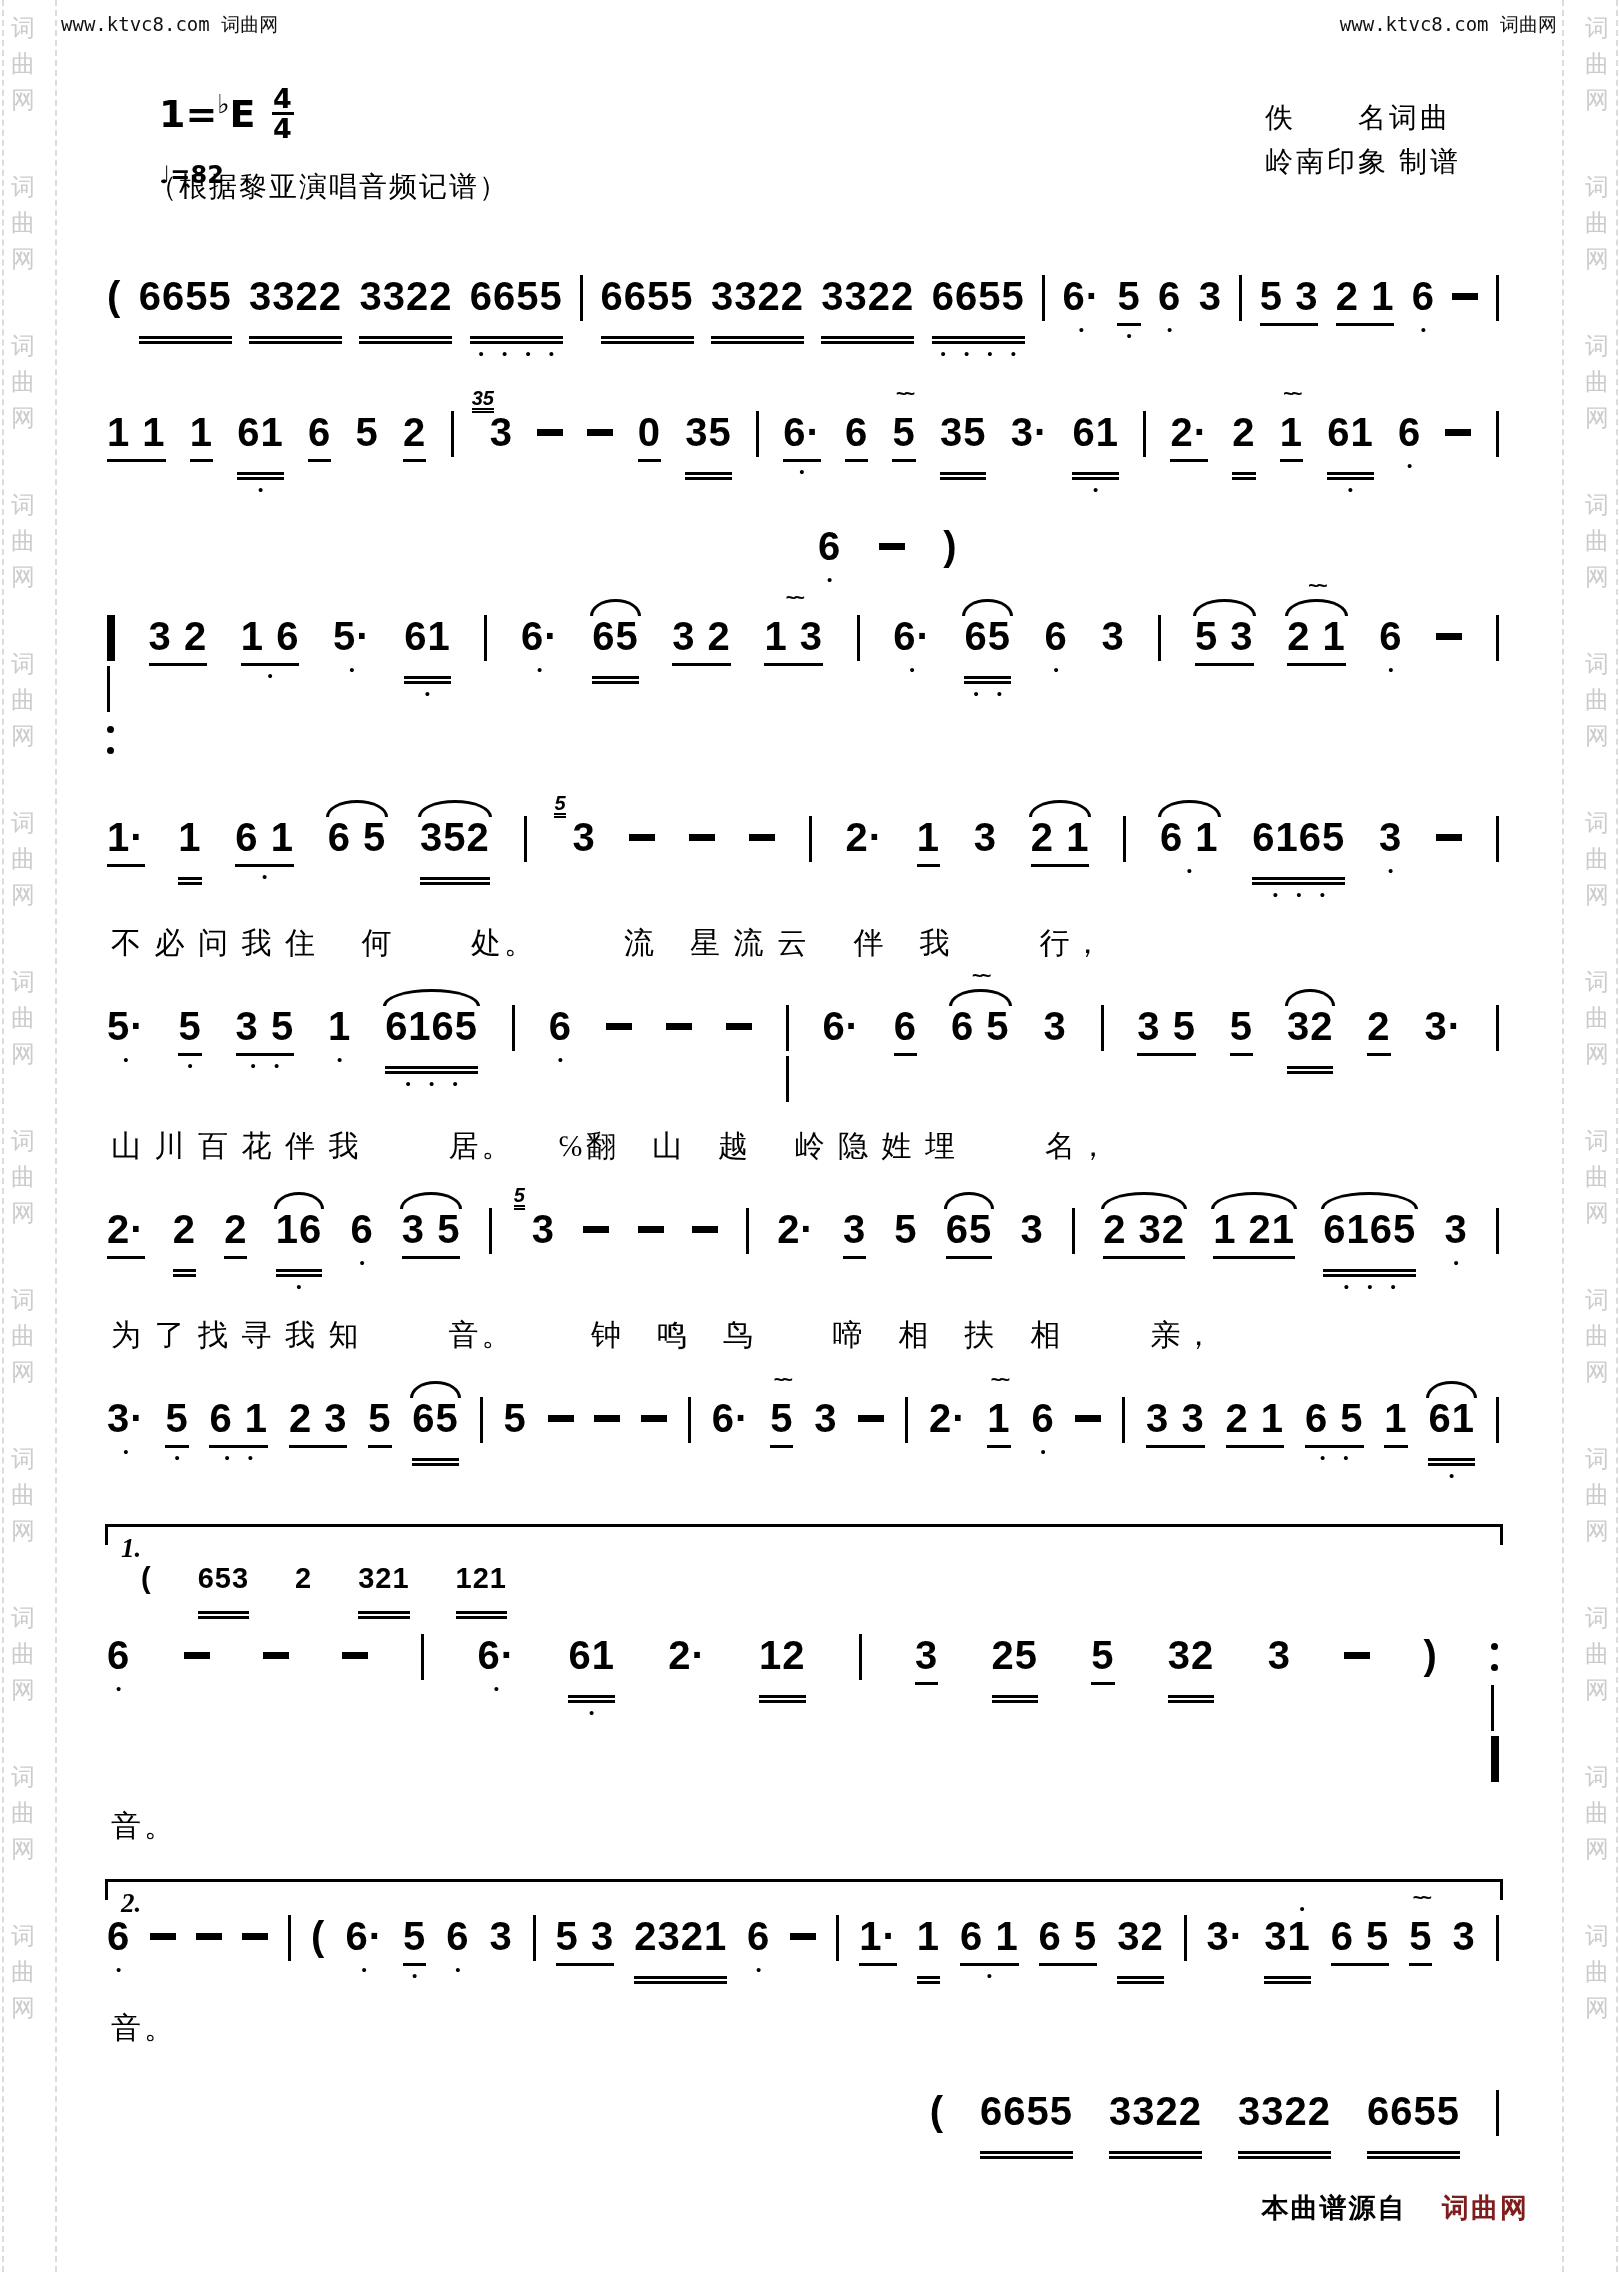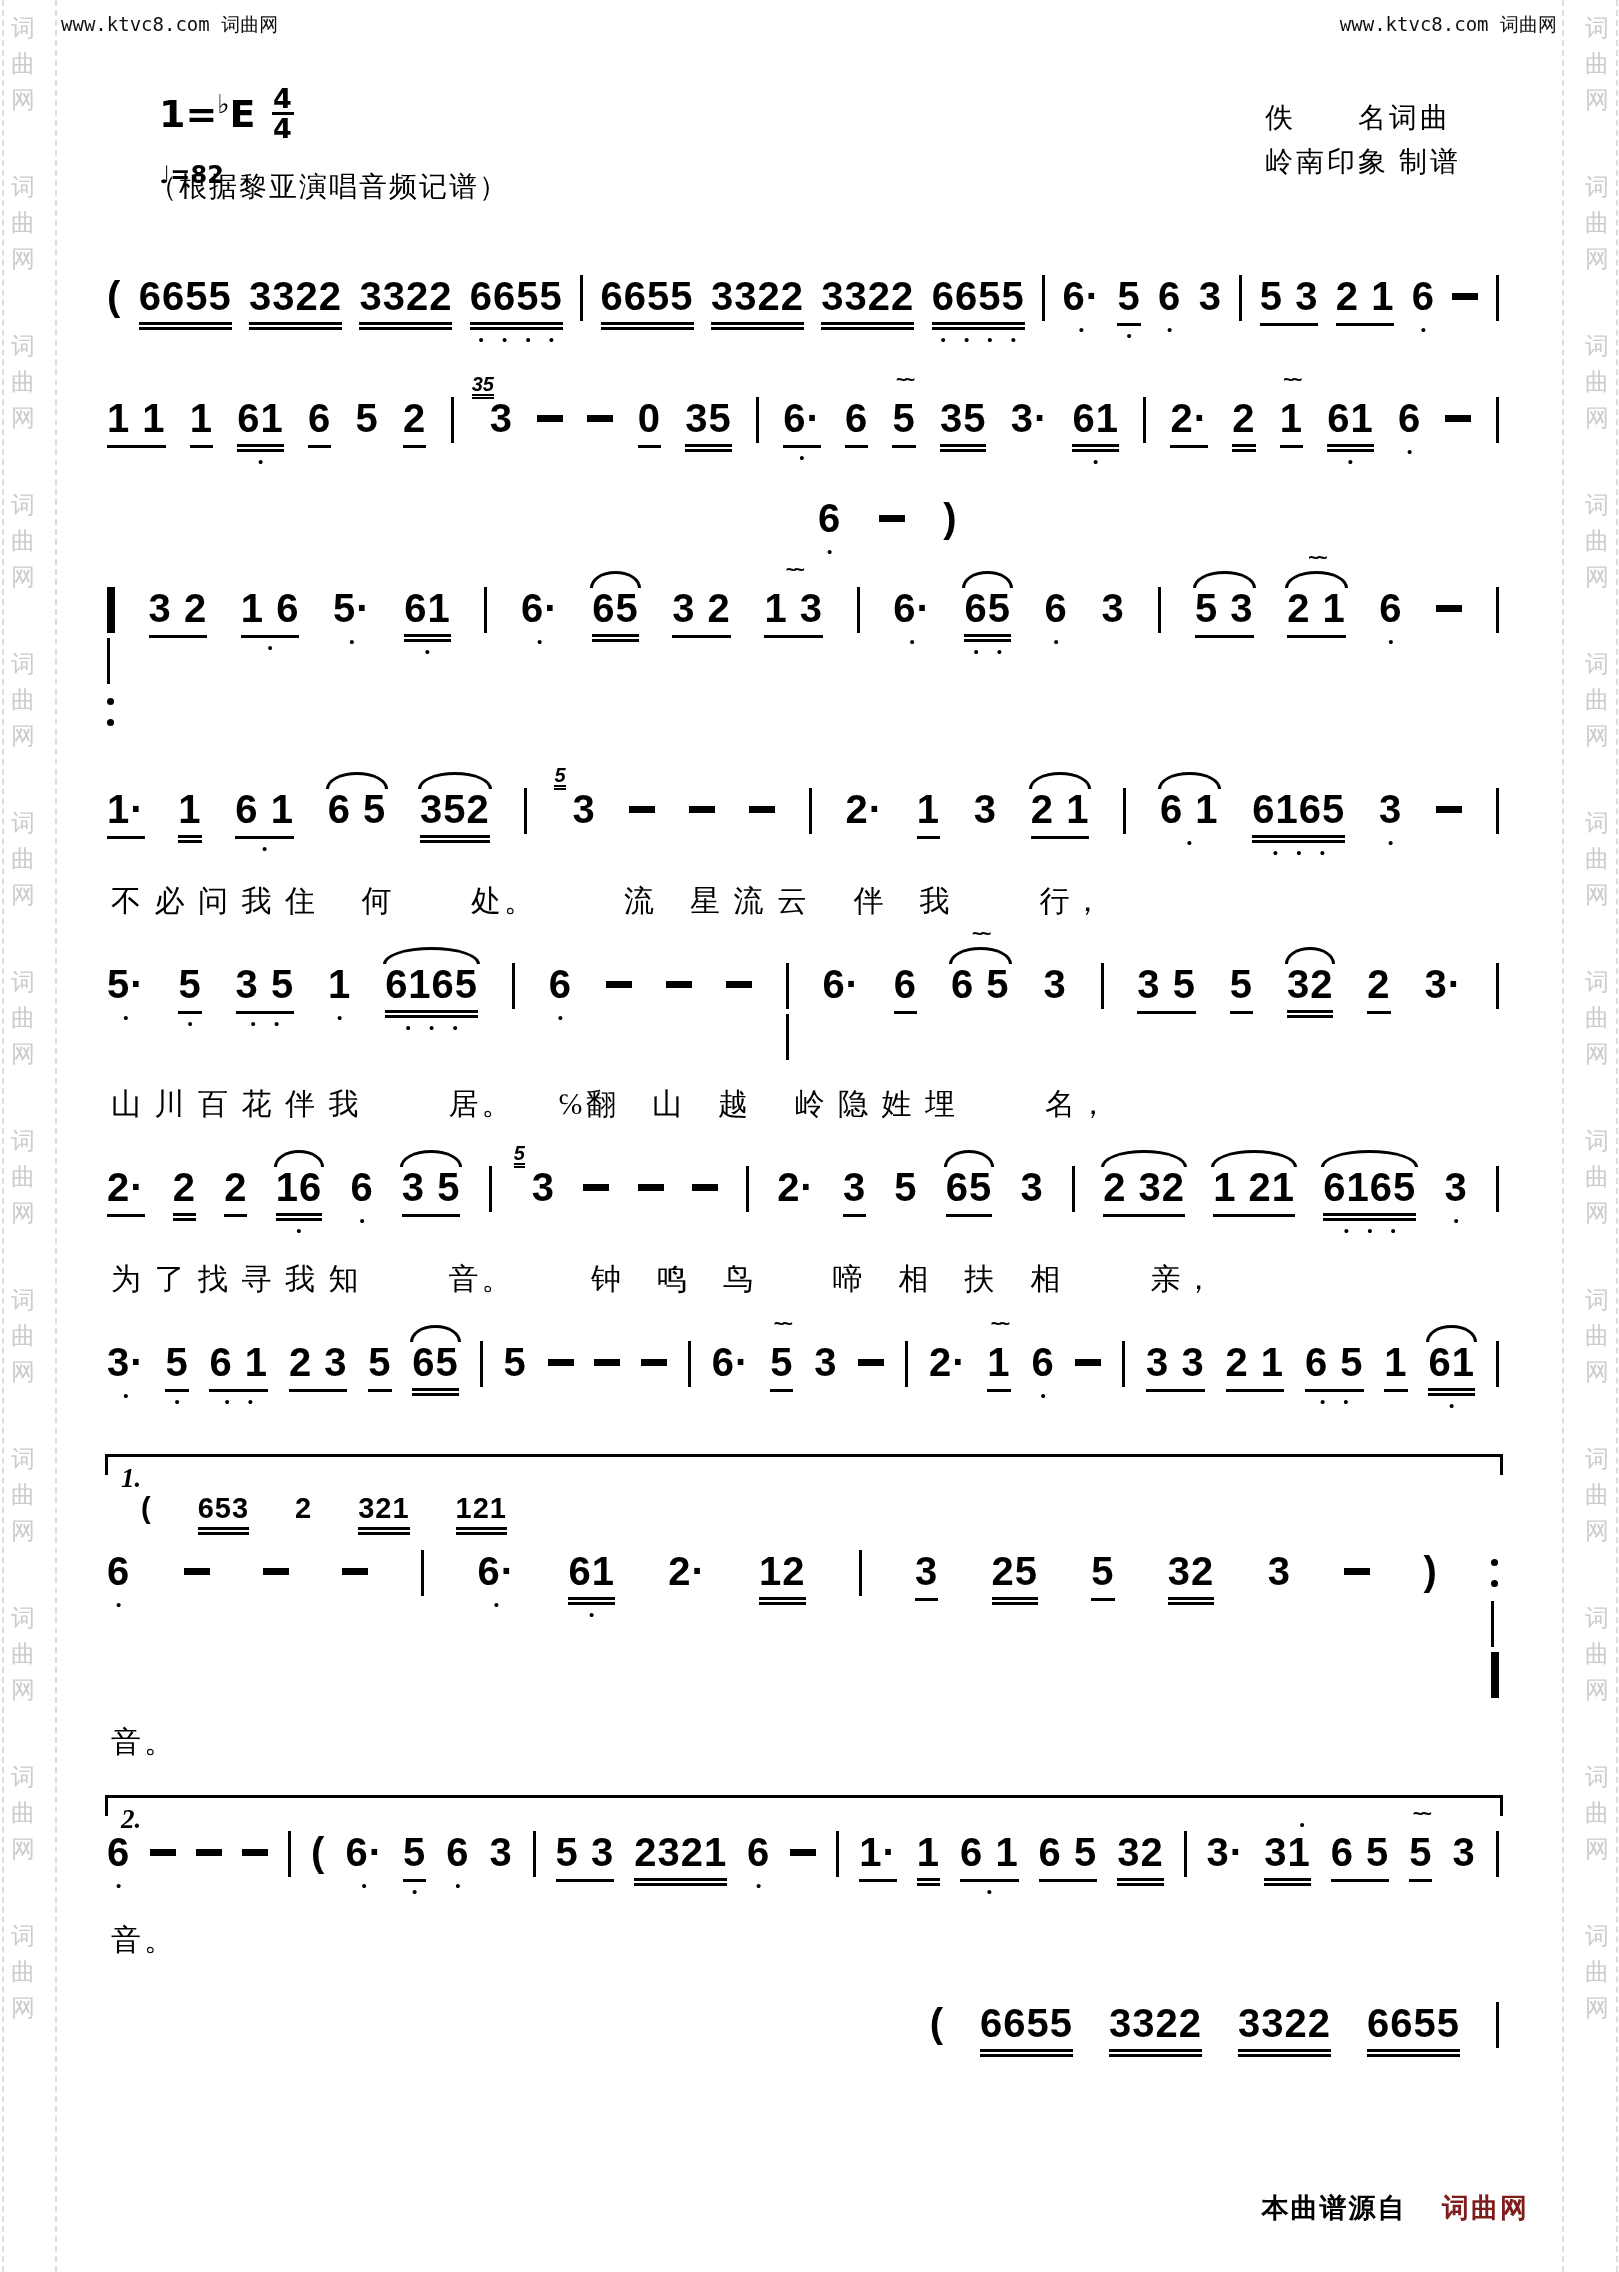--- a/index.html
+++ b/index.html
@@ -39,21 +39,21 @@
   .score{margin:36px 117px 0 105px;}
   .row{position:relative;}
   .mrow{display:flex;justify-content:space-between;align-items:flex-start;
         padding:26px 4px 24px 2px;font-size:40px;}
   .ly{font:30px "Liberation Serif",serif;letter-spacing:3px;padding:0 6px 12px 6px;white-space:pre;}
   .ly1{padding-left:36%;}
 
   .tok{position:relative;display:inline-flex;flex-direction:column;align-items:center;min-height:50px;}
   .t{font-weight:bold;white-space:pre;line-height:48px;letter-spacing:1px;}
   .u1{border-bottom:3px solid #000;padding-bottom:3px;}
-  .u2{border-bottom:8px double #000;padding-bottom:2px;}
+  .u2{border-bottom:8px double #000;padding-bottom:16px;}
   .dots{font-size:15px;line-height:9px;letter-spacing:7px;margin-top:5px;font-style:normal;
         padding-left:7px;white-space:nowrap;}
   .hi{position:absolute;top:-12px;right:6px;font-size:15px;font-style:normal;}
   .trl{position:absolute;top:-22px;left:50%;transform:translateX(-50%);font-style:normal;
        font-weight:bold;font-size:19px;letter-spacing:-3px;line-height:16px;}
   .has-arc .trl{top:-34px;}
   .arc{position:absolute;top:-13px;left:-2px;right:-2px;height:14px;border:3px solid #000;
        border-bottom:none;border-radius:50% 50% 0 0 / 100% 100% 0 0;}
   .g{position:absolute;top:-20px;left:-6px;font-size:20px;font-weight:bold;line-height:20px;
      border-bottom:5px double #000;}

